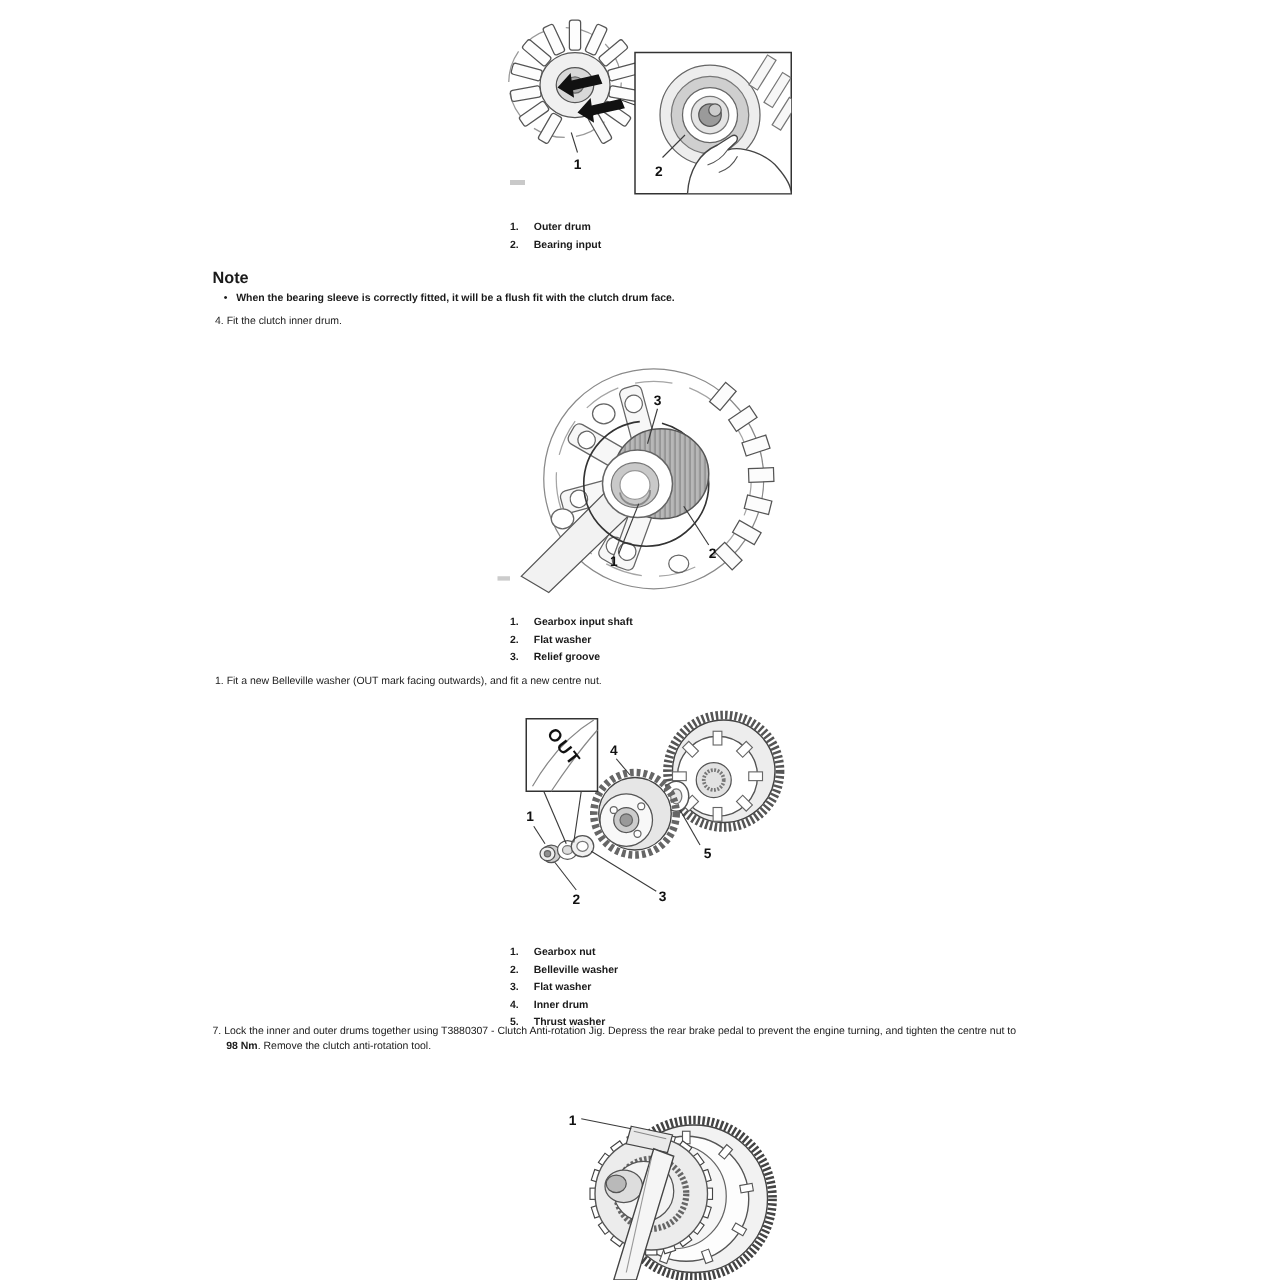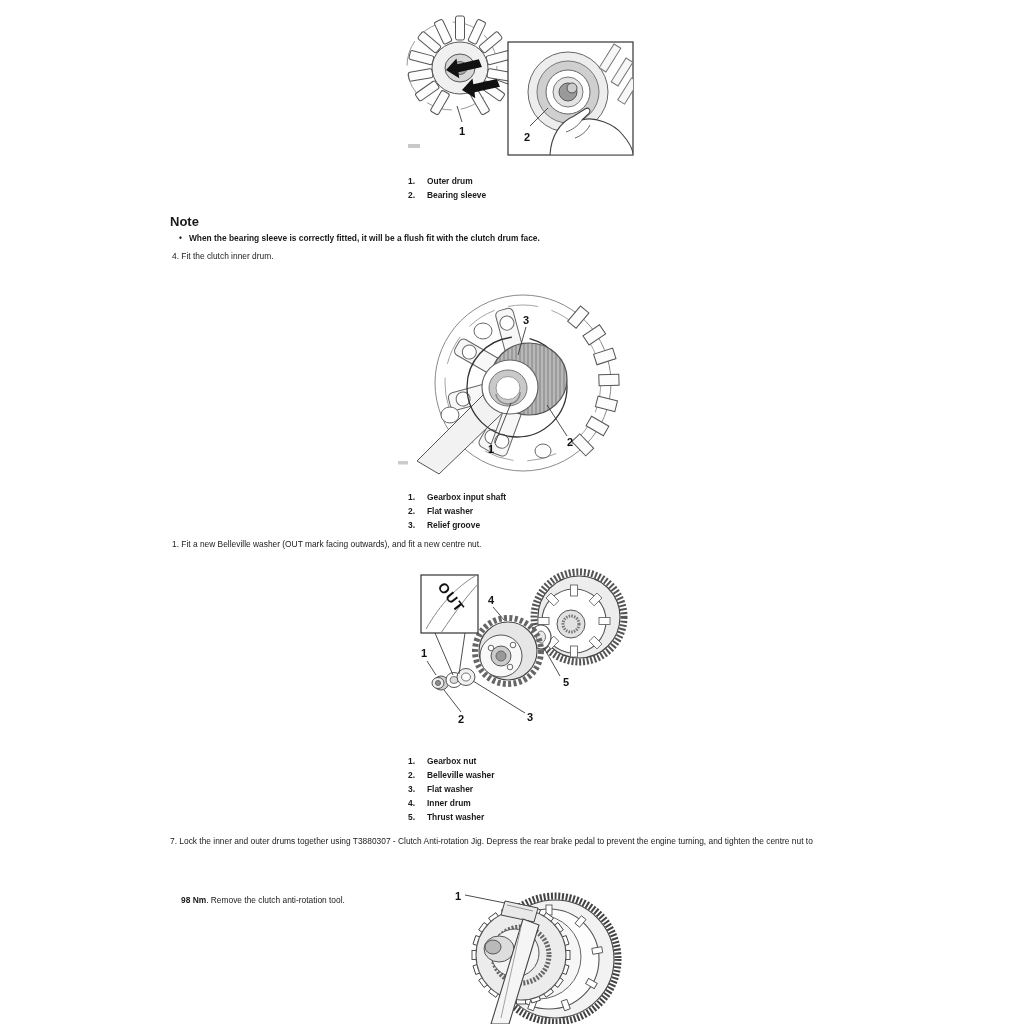--- a/index.html
+++ b/index.html
@@ -7,21 +7,21 @@
     width:1024px;height:1024px;position:relative;background:#ffffff;
     font-family:"Liberation Sans",sans-serif;color:#1a1a1a;overflow:hidden;
   }
   .abs{position:absolute;}
   
   .note-h{font-size:13px;font-weight:bold;line-height:11px;}
   .bullet-row{font-size:8.4px;font-weight:bold;line-height:11px;display:flex;}
   .bullet-dot{margin-right:7px;}
   .step{font-size:8.4px;line-height:15.5px;white-space:nowrap;}
   .para{font-size:8.4px;line-height:12.4px;}
-  .para .cont{margin-left:11px;display:block;margin-top:47px;}
+  .para .cont{margin-left:11px;display:block;}
   .cap-list{font-size:8.4px;font-weight:bold;}
   .cap-row{display:flex;line-height:14px;}
   .cap-num{width:19px;flex:0 0 19px;}
   b{font-weight:bold;}
   
   svg{display:block;}
   svg text{font-family:"Liberation Sans",sans-serif;font-weight:bold;fill:#111;}
   .ln{stroke:#3a3a3a;stroke-width:0.9;fill:none;}
 </style>
 </head>
@@ -87,21 +87,21 @@
   <rect x="6" y="136" width="12" height="4" fill="#c9c9c9"></rect>
 </svg>
 
 <div class="abs cap-list" style="left:408px;top:174px">
   <div class="cap-row">
     <span class="cap-num">1.</span>
     <span>Outer drum</span>
   </div>
   <div class="cap-row">
     <span class="cap-num">2.</span>
-    <span>Bearing sleeve</span>
+    <span>Bearing input</span>
   </div>
 </div>
 
 <div class="abs note-h" style="left:170px;top:216px">Note</div>
 <div class="abs bullet-row" style="left:179px;top:233px;width:700px">
   <span class="bullet-dot">•</span>
   <span>When the bearing sleeve is correctly fitted, it will be a flush fit with the clutch drum face.</span>
 </div>
 
 <div class="abs" style="left:172px;top:249px">
@@ -266,21 +266,21 @@
   <div class="cap-row">
     <span class="cap-num">4.</span>
     <span>Inner drum</span>
   </div>
   <div class="cap-row">
     <span class="cap-num">5.</span>
     <span>Thrust washer</span>
   </div>
 </div>
 
-<div class="abs para" style="left:170px;top:835px;width:714px">
+<div class="abs para" style="left:170px;top:818px;width:714px">
   <span>7. Lock the inner and outer drums together using T3880307 - Clutch Anti-rotation Jig. Depress the rear brake pedal to prevent the engine turning, and tighten the centre nut to</span>
   <span class="cont"><b>98 Nm</b><span>. Remove the clutch anti-rotation tool.</span></span>
 </div>
 
 <svg class="abs" style="left:435px;top:875px" width="205" height="149" viewBox="0 0 205 149">
   <defs>
     <rect id="f4slot" x="-3" y="-54" width="6" height="10" fill="#ffffff" stroke="#555" stroke-width="0.9"></rect>
     <rect id="f4tab" x="-4.5" y="-49" width="9" height="12" fill="#ffffff" stroke="#444" stroke-width="0.9"></rect>
   </defs>
   <g>

